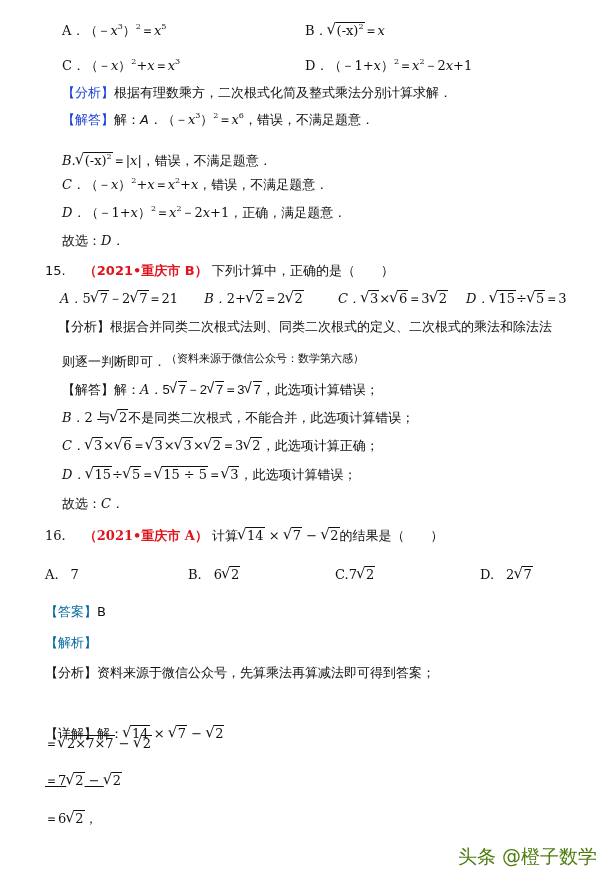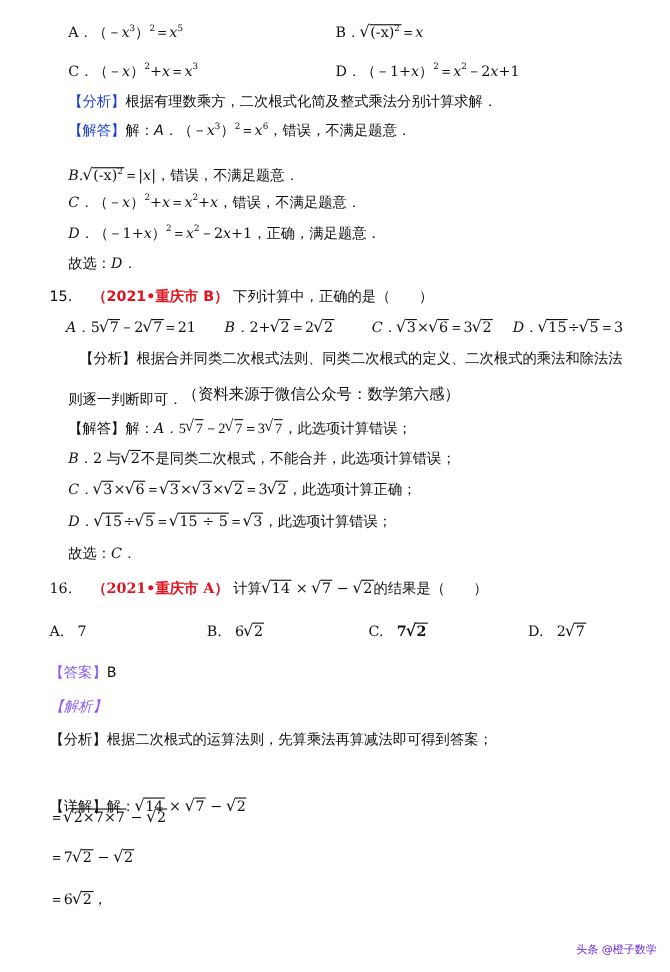--- a/index.html
+++ b/index.html
@@ -1,28 +1,28 @@
 <!DOCTYPE html>
 <html><head>
 <meta charset="utf-8">
 <style>
   html, body { margin:0; padding:0; background:#ffffff; }
   body { width:609px; height:884px; position:relative; overflow:hidden;
          font-family:"DejaVu Serif", serif; color:#111; font-size:13px; }
   .line { position:absolute; white-space:nowrap; line-height:18px; }
   .cjk { font-family:"DejaVu Sans", sans-serif; }
   .blue { color:#1b3fd6; }
-  .teal { color:#8b5cf6; }
+  .teal { color:#0369a1; }
   .red { color:#e0141e; font-weight:bold; font-family:"DejaVu Sans", sans-serif; }
-  .small { font-size:14px; }
+  .small { font-size:11px; }
   sup { font-size:8px; vertical-align:6px; line-height:0; }
   .sqrt { display:inline-block; position:relative; padding-left:8px; }
   .sqrt::before { content:"√"; position:absolute; left:-1px; top:-2px; font-size:15px; }
   .sqrt > .rad { border-top:1px solid #111; padding:0 1px; display:inline-block; line-height:15px; }
-  .wm { position:absolute; right:12px; bottom:14px; color:#6d28d9; font-size:10px;
+  .wm { position:absolute; right:12px; bottom:14px; color:#4d7c0f; font-size:19px;
         font-family:"DejaVu Sans", sans-serif; }
 </style>
 </head>
 <body>
 
 <div class="line" style="left:62px;top:22px;">
   <span>A．</span><span>（－<i>x</i><sup>3</sup>）<sup>2</sup>＝<i>x</i><sup>5</sup></span>
 </div>
 <div class="line" style="left:305px;top:22px;">
   <span>B．</span><span class="sqrt"><span class="rad">(-x)<sup>2</sup></span></span>＝<i>x</i>
@@ -57,28 +57,28 @@
   <span>15.</span>
   <span class="red" style="margin-left:14px;">（2021•重庆市 B）</span>
   <span>下列计算中，正确的是（　　）</span>
 </div>
 <div class="line" style="left:60px;top:290px;">
   <span><i>A．</i>5<span class="sqrt"><span class="rad">7</span></span>－2<span class="sqrt"><span class="rad">7</span></span>＝21</span>
   <span style="margin-left:22px;"><i>B．</i>2+<span class="sqrt"><span class="rad">2</span></span>＝2<span class="sqrt"><span class="rad">2</span></span></span>
   <span style="margin-left:30px;"><i>C．</i><span class="sqrt"><span class="rad">3</span></span>×<span class="sqrt"><span class="rad">6</span></span>＝3<span class="sqrt"><span class="rad">2</span></span></span>
   <span style="margin-left:14px;"><i>D．</i><span class="sqrt"><span class="rad">15</span></span>÷<span class="sqrt"><span class="rad">5</span></span>＝3</span>
 </div>
-<div class="line cjk" style="left:72px;top:318px;">
+<div class="line cjk" style="left:58px;top:318px;">
   <span>【分析】</span><span>根据合并同类二次根式法则、同类二次根式的定义、二次根式的乘法和除法法</span>
 </div>
 <div class="line cjk" style="left:62px;top:350px;">
   <span>则逐一判断即可．</span><span class="small" style="vertical-align:4px;">（资料来源于微信公众号：数学第六感）</span>
 </div>
 <div class="line cjk" style="left:62px;top:381px;">
-  <span>【解答】</span><span>解：</span><i style="font-family:'DejaVu Serif',serif;">A．</i><span style="font-family:Liberation Serif, serif;">5<span class="sqrt"><span class="rad">7</span></span>－2<span class="sqrt"><span class="rad">7</span></span>＝3<span class="sqrt"><span class="rad">7</span></span></span><span>，此选项计算错误；</span>
+  <span>【解答】</span><span>解：</span><i style="font-family:'DejaVu Serif',serif;">A．</i><span style="font-family:Liberation Sans, sans-serif;">5<span class="sqrt"><span class="rad">7</span></span>－2<span class="sqrt"><span class="rad">7</span></span>＝3<span class="sqrt"><span class="rad">7</span></span></span><span>，此选项计算错误；</span>
 </div>
 <div class="line" style="left:62px;top:409px;">
   <i>B．</i>2 <span class="cjk">与</span><span class="sqrt"><span class="rad">2</span></span><span class="cjk">不是同类二次根式，不能合并</span><span class="cjk">，此选项计算错误；</span>
 </div>
 <div class="line" style="left:62px;top:437px;">
   <i>C．</i><span class="sqrt"><span class="rad">3</span></span>×<span class="sqrt"><span class="rad">6</span></span>＝<span class="sqrt"><span class="rad">3</span></span>×<span class="sqrt"><span class="rad">3</span></span>×<span class="sqrt"><span class="rad">2</span></span>＝3<span class="sqrt"><span class="rad">2</span></span><span class="cjk">，此选项计算正确；</span>
 </div>
 <div class="line" style="left:62px;top:466px;">
   <i>D．</i><span class="sqrt"><span class="rad">15</span></span>÷<span class="sqrt"><span class="rad">5</span></span>＝<span class="sqrt"><span class="rad">15 ÷ 5</span></span>＝<span class="sqrt"><span class="rad">3</span></span><span class="cjk">，此选项计算错误；</span>
 </div>
@@ -91,40 +91,40 @@
   <span class="red" style="margin-left:14px;font-family:'DejaVu Serif',serif;">（2021•重庆市 A）</span>
   <span class="cjk">计算</span><span><span class="sqrt"><span class="rad">14</span></span> × <span class="sqrt"><span class="rad">7</span></span> − <span class="sqrt"><span class="rad">2</span></span></span><span class="cjk">的结果是（　　）</span>
 </div>
 <div class="line" style="left:45px;top:566px;">
   <span>A.</span><span style="margin-left:12px;">7</span>
 </div>
 <div class="line" style="left:188px;top:566px;">
   <span>B.</span><span style="margin-left:12px;">6<span class="sqrt"><span class="rad">2</span></span></span>
 </div>
 <div class="line" style="left:335px;top:566px;">
-  <span>C.</span><span style="margin-left:12px;font-weight:bold;">7<span class="sqrt"><span class="rad">2</span></span></span>
+  <span>C.</span><span style="margin-left:0;">7<span class="sqrt"><span class="rad">2</span></span></span>
 </div>
 <div class="line" style="left:480px;top:566px;">
   <span>D.</span><span style="margin-left:12px;">2<span class="sqrt"><span class="rad">7</span></span></span>
 </div>
 <div class="line cjk" style="left:45px;top:603px;">
   <span class="teal">【答案】</span><span>B</span>
 </div>
-<div class="line cjk" style="left:45px;top:634px;font-style:italic;">
+<div class="line cjk" style="left:45px;top:634px;">
   <span class="teal">【解析】</span>
 </div>
 <div class="line cjk" style="left:45px;top:664px;">
-  <span>【分析】</span><span>根据二次根式的运算法则，先算乘法再算减法即可得到答案；</span>
+  <span>【分析】</span><span>资料来源于微信公众号，先算乘法再算减法即可得到答案；</span>
 </div>
 <div class="line" style="left:45px;top:697px;margin-top:28px;">
   <span class="cjk">【详解】</span><span class="cjk">解：</span><span><span class="sqrt"><span class="rad">14</span></span> × <span class="sqrt"><span class="rad">7</span></span> − <span class="sqrt"><span class="rad">2</span></span></span>
 </div>
 <div class="line" style="left:45px;top:735px;">
   ＝<span class="sqrt"><span class="rad">2×7×7</span></span> − <span class="sqrt"><span class="rad">2</span></span>
 </div>
-<div class="line" style="left:45px;top:772px;">
+<div class="line" style="left:45px;top:772px;text-decoration:underline;">
   ＝7<span class="sqrt"><span class="rad">2</span></span> − <span class="sqrt"><span class="rad">2</span></span>
 </div>
 <div class="line" style="left:45px;top:810px;">
   ＝6<span class="sqrt"><span class="rad">2</span></span><span class="cjk">，</span>
 </div>
 
 <div class="wm">头条 @橙子数学</div>
 
 </body></html>

